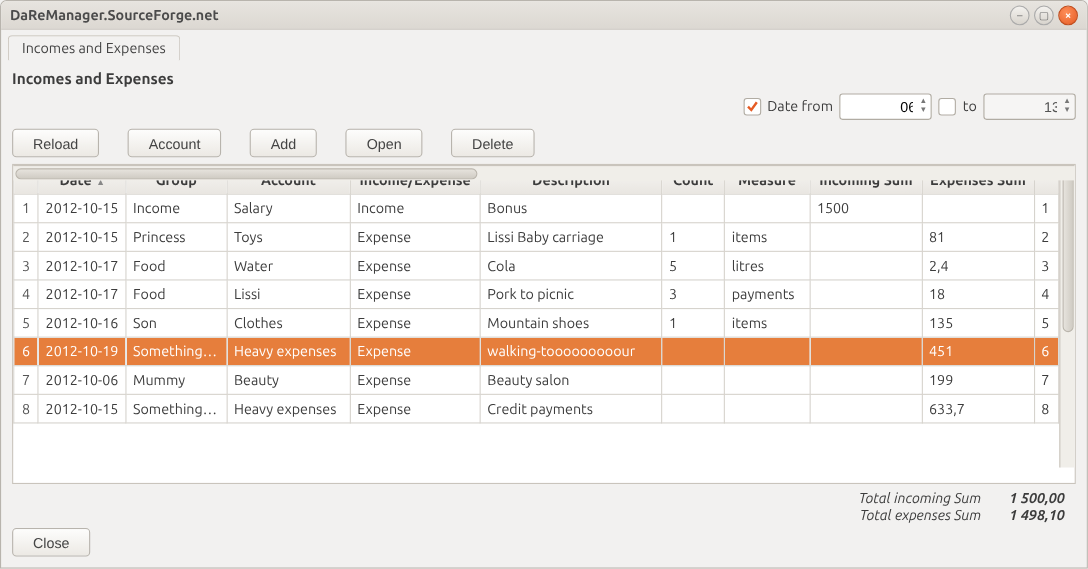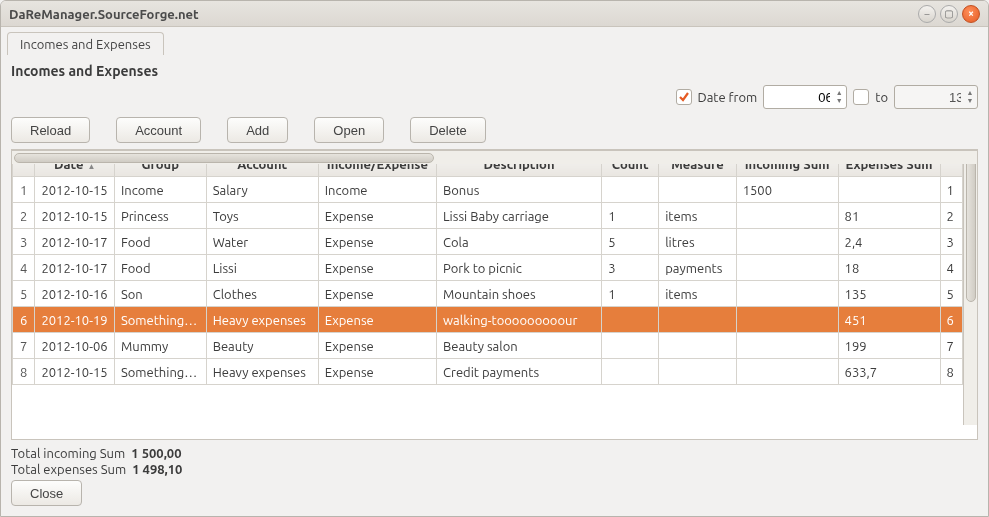--- a/index.html
+++ b/index.html
@@ -31,21 +31,21 @@
 th, td { border: 1px solid #d6d3cd; padding: 4px 6px; text-align: left; white-space: nowrap; overflow: hidden; text-overflow: ellipsis; height: 26px; }
 th { background: linear-gradient(#f6f5f3,#e9e6e1); font-weight: bold; color: #3c3c3c; position: relative; cursor: pointer; text-align: center; }
 th.sorted::after { content: "▲"; font-size: 8px; color: #888; margin-left: 4px; }
 .rownum { width: 22px; text-align: center; color: #555; }
 tr.selected td { background: #e67e3c; color: #fff; }
 .scroll-h { height: 14px; border-top: 1px solid #c9c4bc; background: #f0eee9; position: relative; }
 .thumb-h { position: absolute; left: 2px; top: 2px; height: 10px; width: 420px; background: linear-gradient(#e6e3dd,#d0ccc4); border: 1px solid #bab5ac; border-radius: 5px; }
 .scroll-v { width: 14px; border-left: 1px solid #c9c4bc; background: #f0eee9; position: absolute; right: 0; top: 0; bottom: 14px; }
 .thumb-v { position: absolute; top: 2px; left: 2px; width: 10px; height: 150px; background: linear-gradient(90deg,#e6e3dd,#d0ccc4); border: 1px solid #bab5ac; border-radius: 5px; }
 .tableinner { position: absolute; left:0; right:14px; top:0; bottom:14px; overflow:hidden; }
-.totals { text-align: left; padding: 4px 10px 0 0; font-size: 13px; }
+.totals { text-align: right; padding: 4px 10px 0 0; font-size: 13px; font-style: italic; }
 .totals div { margin-top: 2px; }
 .totals .val { font-weight: bold; display: inline-block; min-width: 70px; }
 .footer { display: flex; padding: 4px 10px 6px 0; }
 </style>
 </head>
 <body>
 
 <div class="window">
   <div class="titlebar">
     <span class="title">DaReManager.SourceForge.net</span>

